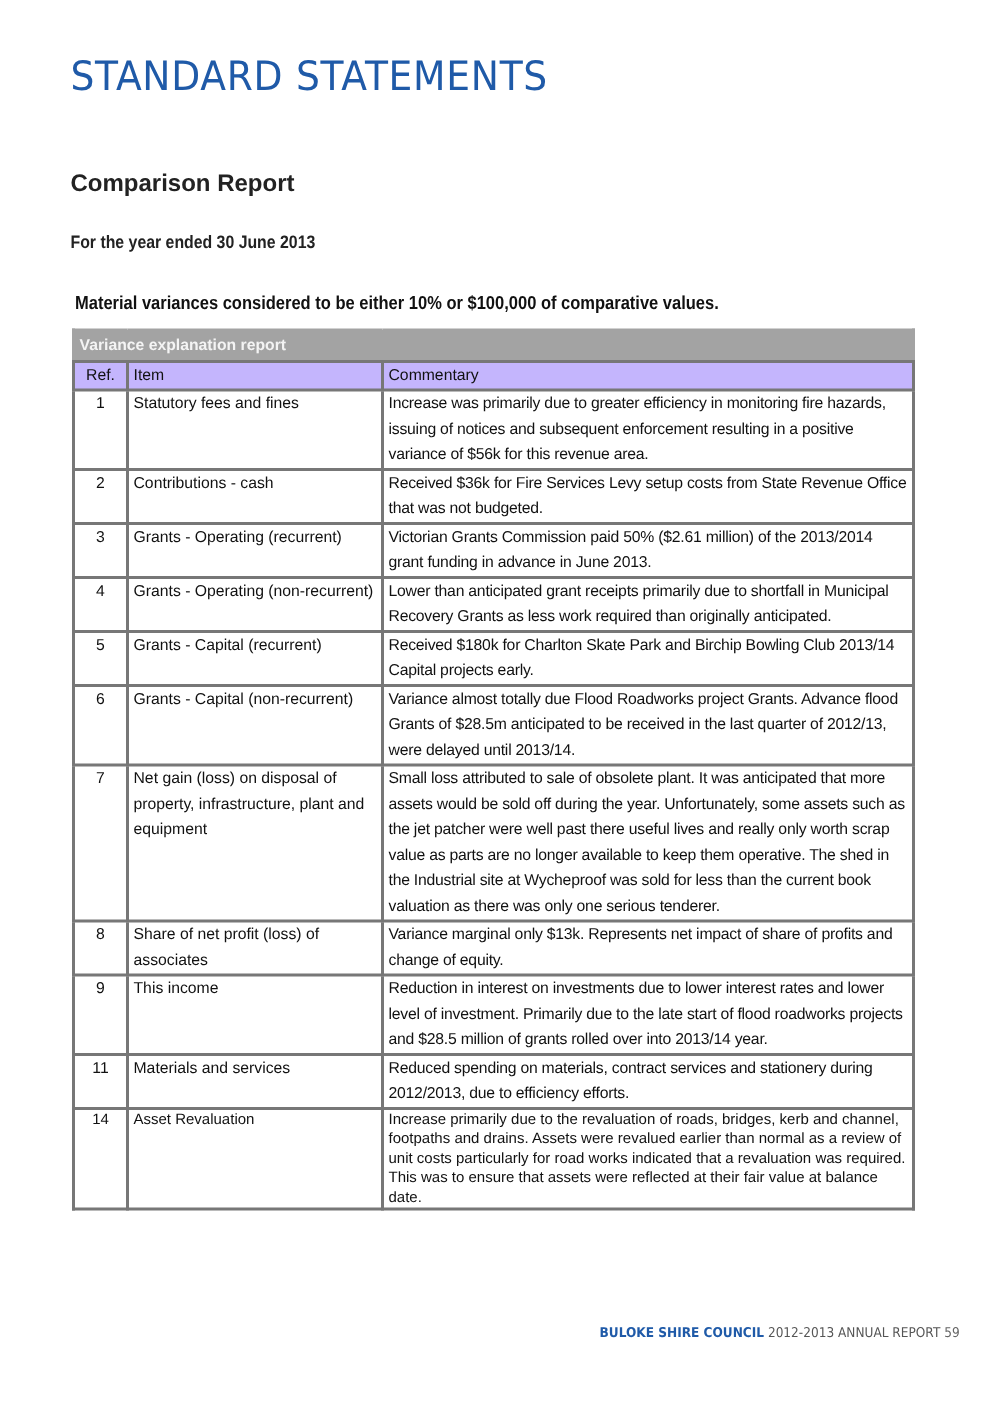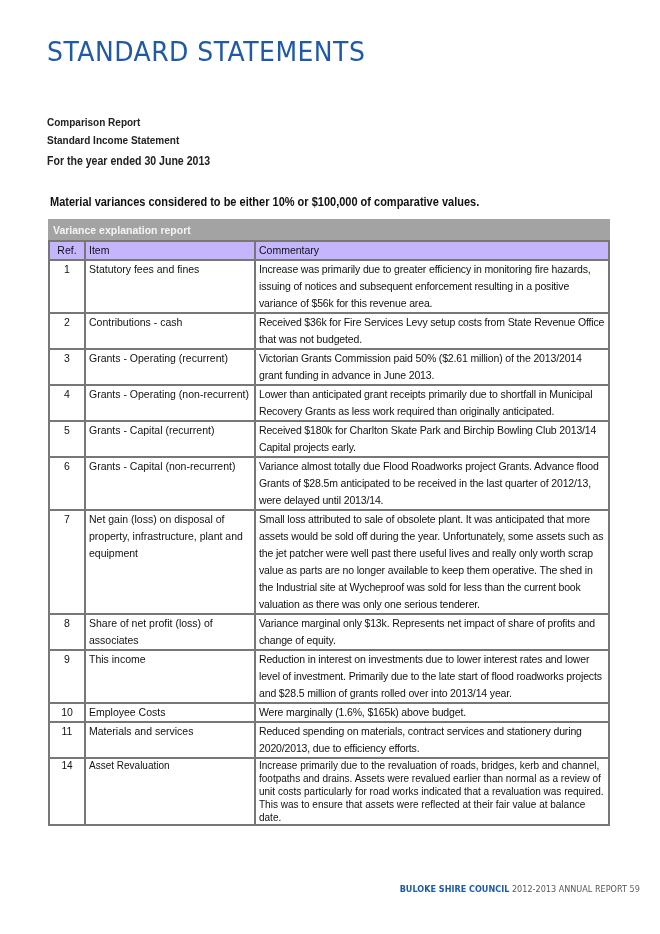--- a/index.html
+++ b/index.html
@@ -1,18 +1,18 @@
 <!DOCTYPE html>
 <html><head>
 <meta charset="utf-8">
 <style>
   html, body { margin: 0; padding: 0; background: #ffffff; }
   body { width: 660px; height: 934px; position: relative; overflow: hidden; font-family: "Liberation Sans", sans-serif; color: #111; }
   .section-title { position: absolute; left: 47px; top: 36px; font-family: "DejaVu Sans", sans-serif; font-size: 27px; font-weight: normal; color: #1f5aa8; letter-spacing: 0.5px; transform: scaleX(0.93); transform-origin: left; margin: 0; }
-  .report-title { position: absolute; left: 47px; top: 114px; font-size: 10px; font-weight: bold; line-height: 18px; color: #222; margin: 0; }
+  .report-title { position: absolute; left: 47px; top: 114px; font-size: 16px; font-weight: bold; line-height: 18px; color: #222; margin: 0; }
   .period { position: absolute; left: 47px; top: 154px; font-size: 12px; font-weight: bold; color: #222; transform: scaleX(0.88); transform-origin: left; }
   .materiality { position: absolute; left: 50px; top: 195px; font-size: 12.5px; font-weight: bold; color: #111; transform: scaleX(0.88); transform-origin: left; white-space: nowrap; }
   table.var { position: absolute; left: 48px; top: 219px; width: 562px; border-collapse: collapse; font-size: 10.5px; line-height: 17px; table-layout: fixed; }
   table.var td, table.var th { border: 2px solid #777; padding: 0 3px; vertical-align: top; }
   table.var .caption-row th { background: #a3a3a3; color: #f4f4f4; font-weight: bold; text-align: left; padding: 1px 3px; font-size: 10.5px; border: 2px solid #a3a3a3; border-bottom: 2px solid #777; }
   table.var .head-row th { background: #c4b5fd; font-weight: normal; text-align: left; }
   table.var .head-row th.ref { text-align: center; }
   td.ref { text-align: center; }
   .col-ref { width: 36px; }
   .col-item { width: 170px; }
@@ -22,21 +22,20 @@
   .footer .org { color: #1f5aa8; font-weight: bold; }
   .footer .page { margin-left: 0; color: #666; }
 </style>
 </head>
 <body>
 
 <h1 class="section-title">STANDARD STATEMENTS</h1>
 
 <h2 class="report-title">
   <span>Comparison Report</span><br>
-  <span>Standard Income Statement</span>
 </h2>
 
 <div class="period">For the year ended 30 June 2013</div>
 
 <div class="materiality">Material variances considered to be either 10% or $100,000 of comparative values.</div>
 
 <table class="var">
   <colgroup>
     <col class="col-ref">
     <col class="col-item">
@@ -92,28 +91,23 @@
         <td class="ref">8</td>
         <td>Share of net profit (loss) of associates</td>
         <td class="comm">Variance marginal only $13k. Represents net impact of share of profits and change of equity.</td>
       </tr>
       <tr>
         <td class="ref">9</td>
         <td>This income</td>
         <td class="comm">Reduction in interest on investments due to lower interest rates and lower level of investment. Primarily due to the late start of flood roadworks projects and $28.5 million of grants rolled over into 2013/14 year.</td>
       </tr>
       <tr>
-        <td class="ref">10</td>
-        <td>Employee Costs</td>
-        <td class="comm">Were marginally (1.6%, $165k) above budget.</td>
-      </tr>
-      <tr>
         <td class="ref">11</td>
         <td>Materials and services</td>
-        <td class="comm">Reduced spending on materials, contract services and stationery during 2020/2013, due to efficiency efforts.</td>
+        <td class="comm">Reduced spending on materials, contract services and stationery during 2012/2013, due to efficiency efforts.</td>
       </tr>
       <tr class="row14">
         <td class="ref">14</td>
         <td>Asset Revaluation</td>
         <td class="comm">Increase primarily due to the revaluation of roads, bridges, kerb and channel, footpaths and drains. Assets were revalued earlier than normal as a review of unit costs particularly for road works indicated that a revaluation was required. This was to ensure that assets were reflected at their fair value at balance date.</td>
       </tr>
     </tbody>
 </table>
 
 <div class="footer">

